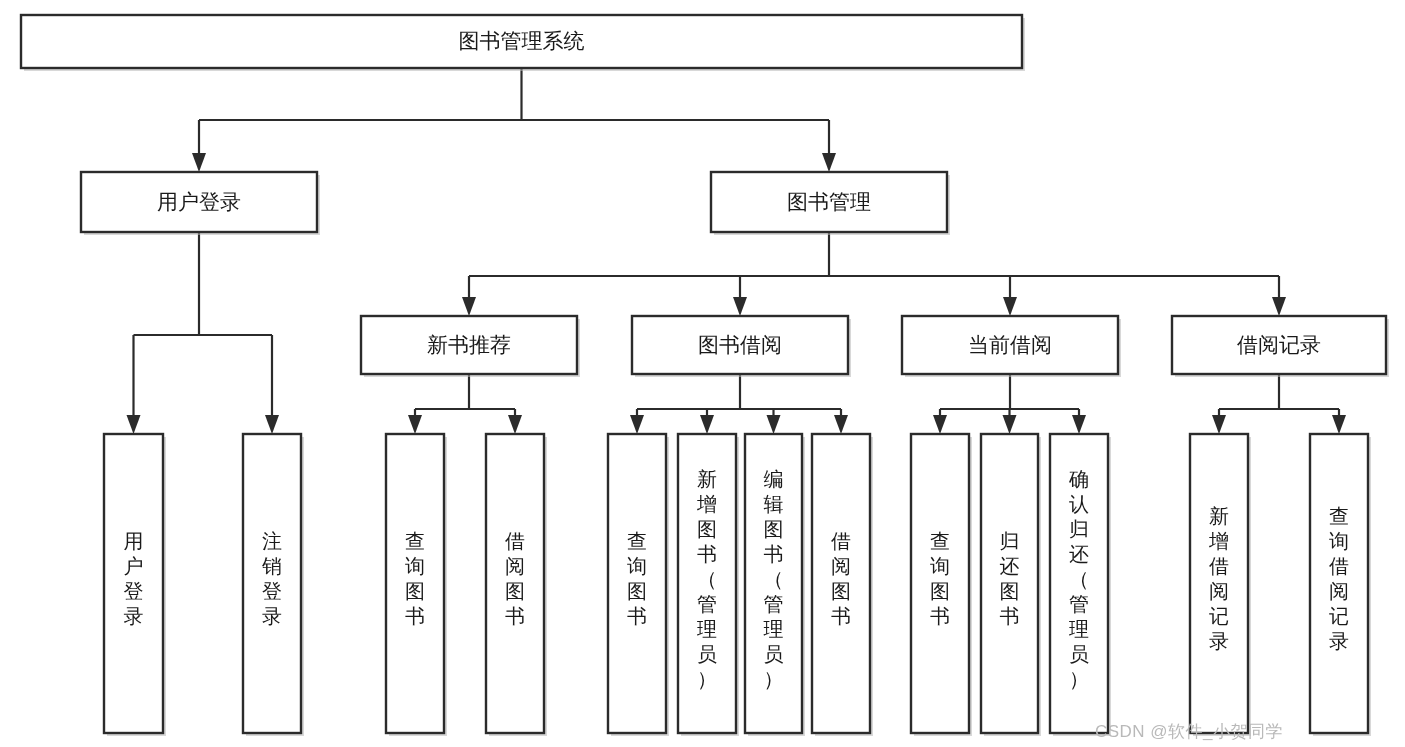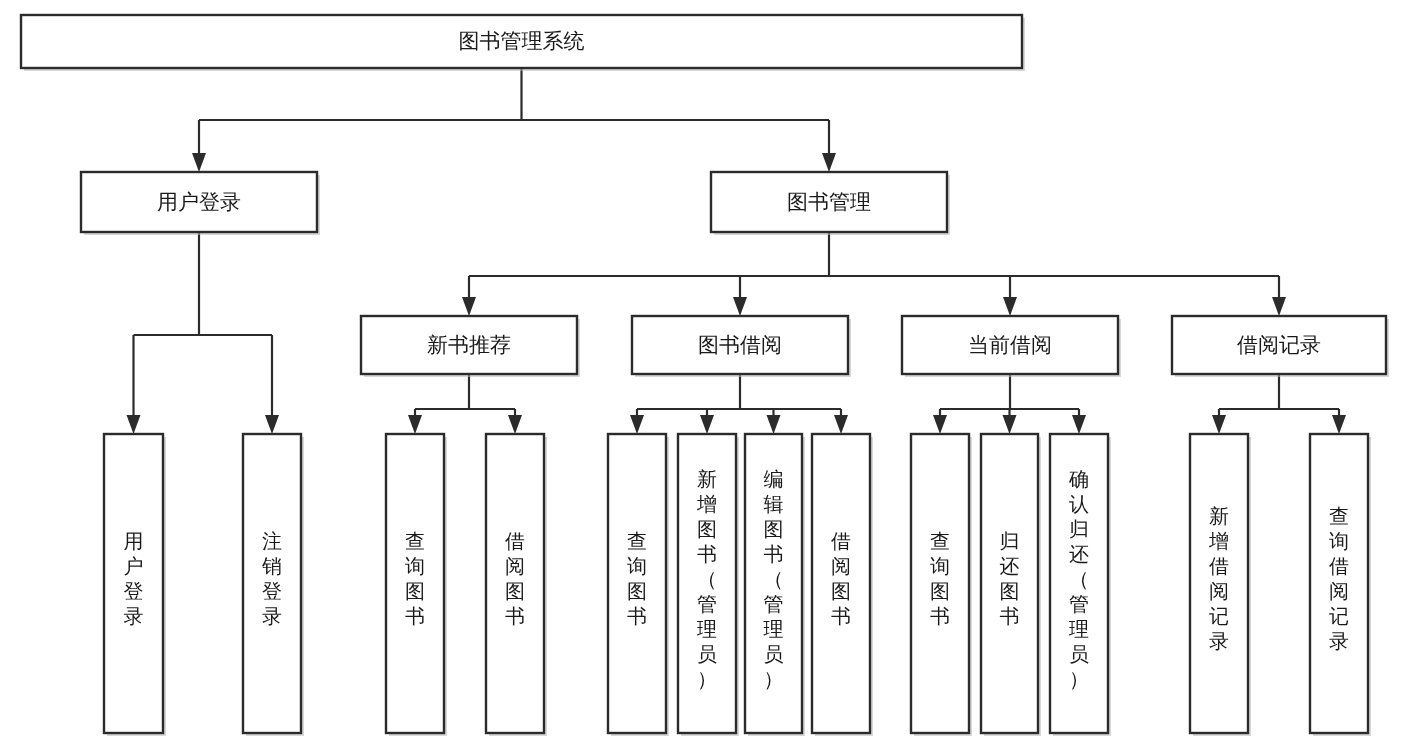--- a/index.html
+++ b/index.html
@@ -278,14 +278,15 @@
           <text class="node-label-v" x="1219" y="523"><tspan x="1219" dy="0">新</tspan><tspan x="1219" dy="25">增</tspan><tspan x="1219" dy="25">借</tspan><tspan x="1219" dy="25">阅</tspan><tspan x="1219" dy="25">记</tspan><tspan x="1219" dy="25">录</tspan></text>
         </g>
         <g>
           <rect x="1313" y="437" width="58" height="299" class="node-shadow"></rect>
           <rect x="1310" y="434" width="58" height="299" class="node-box"></rect>
           <text class="node-label-v" x="1339" y="523"><tspan x="1339" dy="0">查</tspan><tspan x="1339" dy="25">询</tspan><tspan x="1339" dy="25">借</tspan><tspan x="1339" dy="25">阅</tspan><tspan x="1339" dy="25">记</tspan><tspan x="1339" dy="25">录</tspan></text>
         </g>
       </g>
   </svg>
 
+  <div class="watermark">CSDN @软件_小贺同学</div>
 
 </div>
 
 </body></html>

